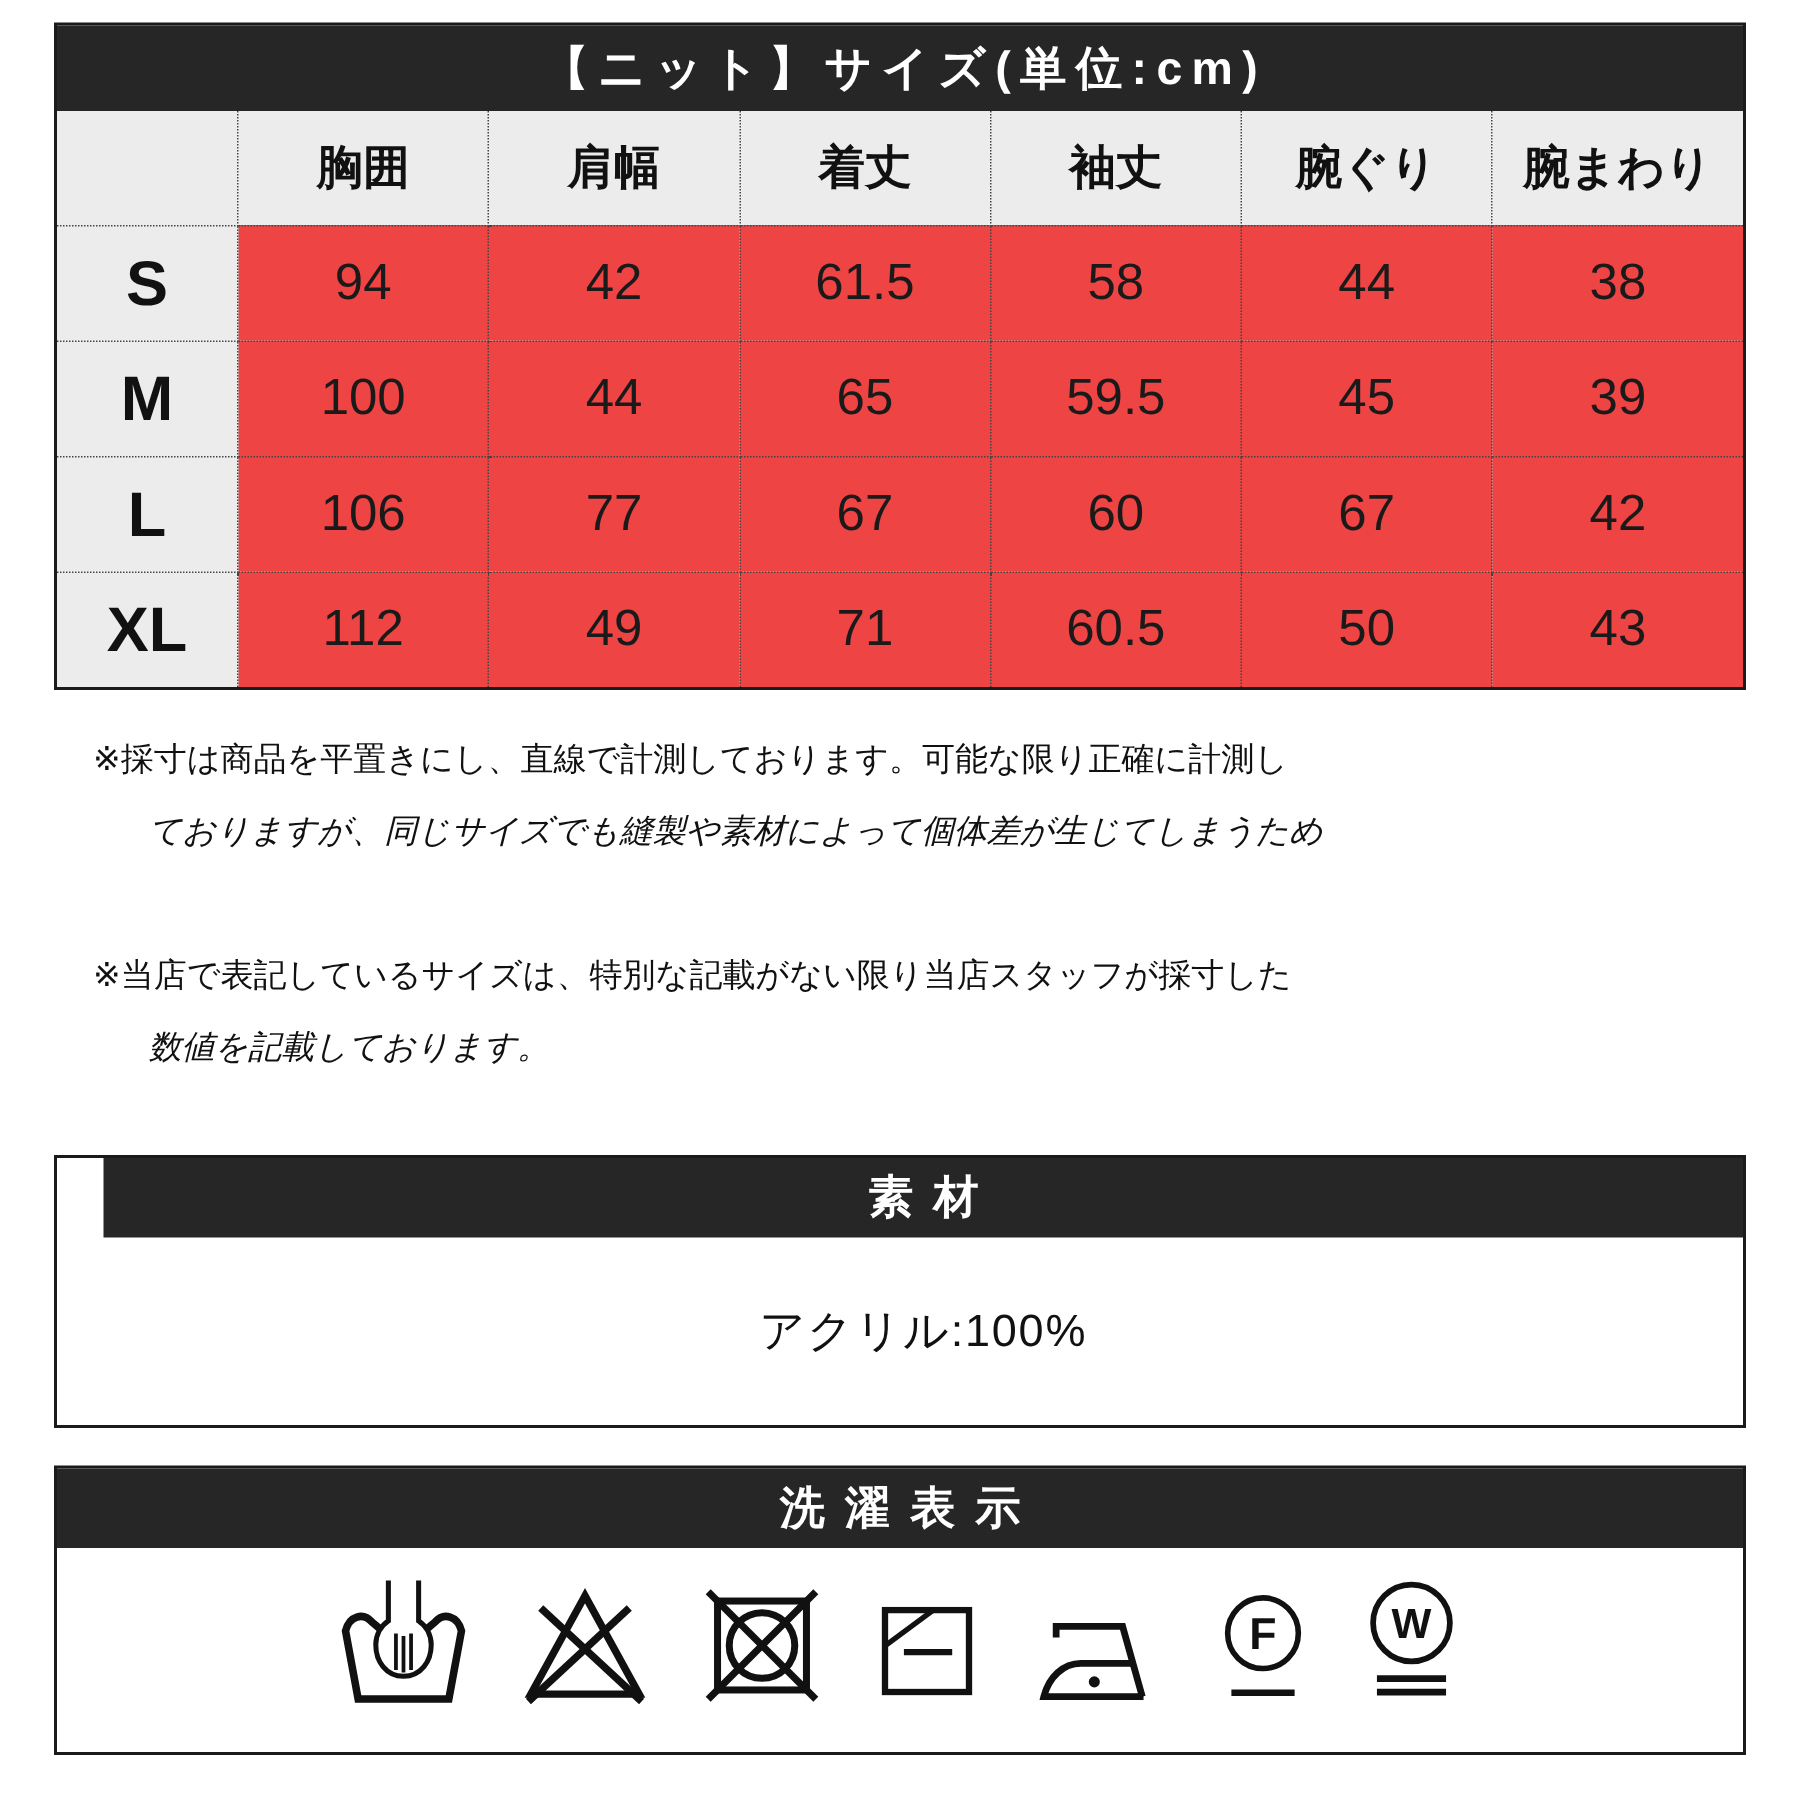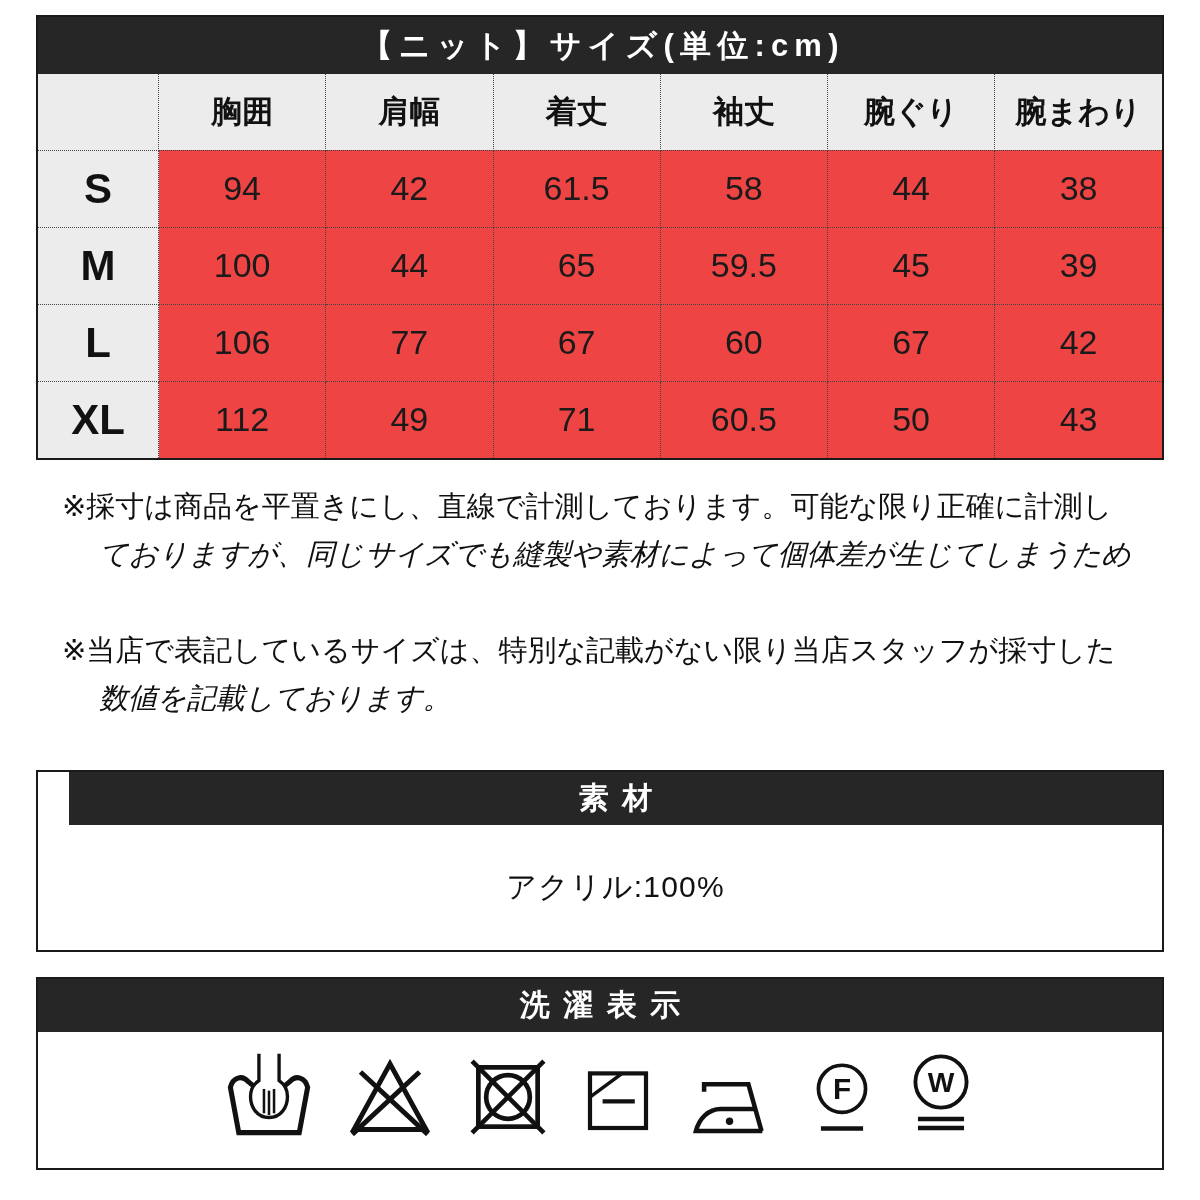--- a/index.html
+++ b/index.html
@@ -23,21 +23,21 @@
   .size-table tr > :last-child  { border-right:none; }
   .size-table thead tr > *      { border-top:none; }
   .size-table tbody tr:last-child > * { border-bottom:none; }
   .size-table thead tr { height:76px; }
   .size-table tbody tr { height:77px; }
   .size-table thead th { background:#ececec; font-size:31px; font-weight:bold; }
   .size-table th.corner-cell { width:120px; background:#ececec; }
   .size-table th.size-label  { background:#ececec; font-size:42px; font-weight:bold; }
   .size-table td.value-cell  { background:#ef4444; font-size:34px; font-weight:400; color:#1a1a1a; }
   
-  .notes { margin:22px 40px 0 62px; font-size:29px; color:#111; }
+  .notes { margin:22px 40px 0 62px; font-size:22px; color:#111; }
   .note { margin:0 0 48px 0; }
   .note-line { line-height:48px; white-space:nowrap; }
   .note-line.cont { padding-left:37px;font-style:italic; }
   
   .section-box { margin:0 36px; border:2px solid #1a1a1a; }
   .material-box { margin-top:26px;padding-left:31px; }
   .care-box { margin-top:25px; }
   .section-header { height:53px; font-size:30px; letter-spacing:0.45em; padding-left:0.45em; }
   .material-body {
     height:125px; display:flex; align-items:center; justify-content:center;

